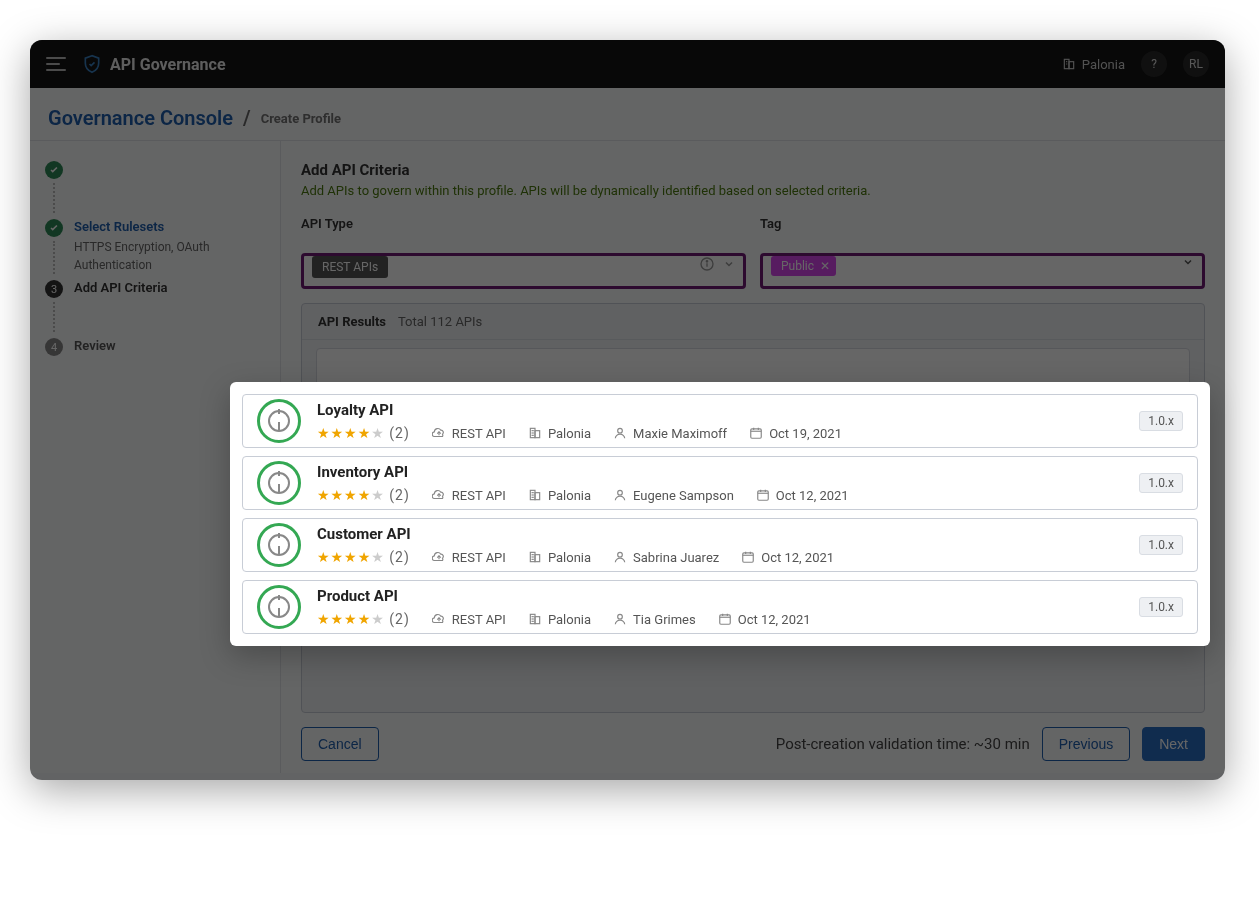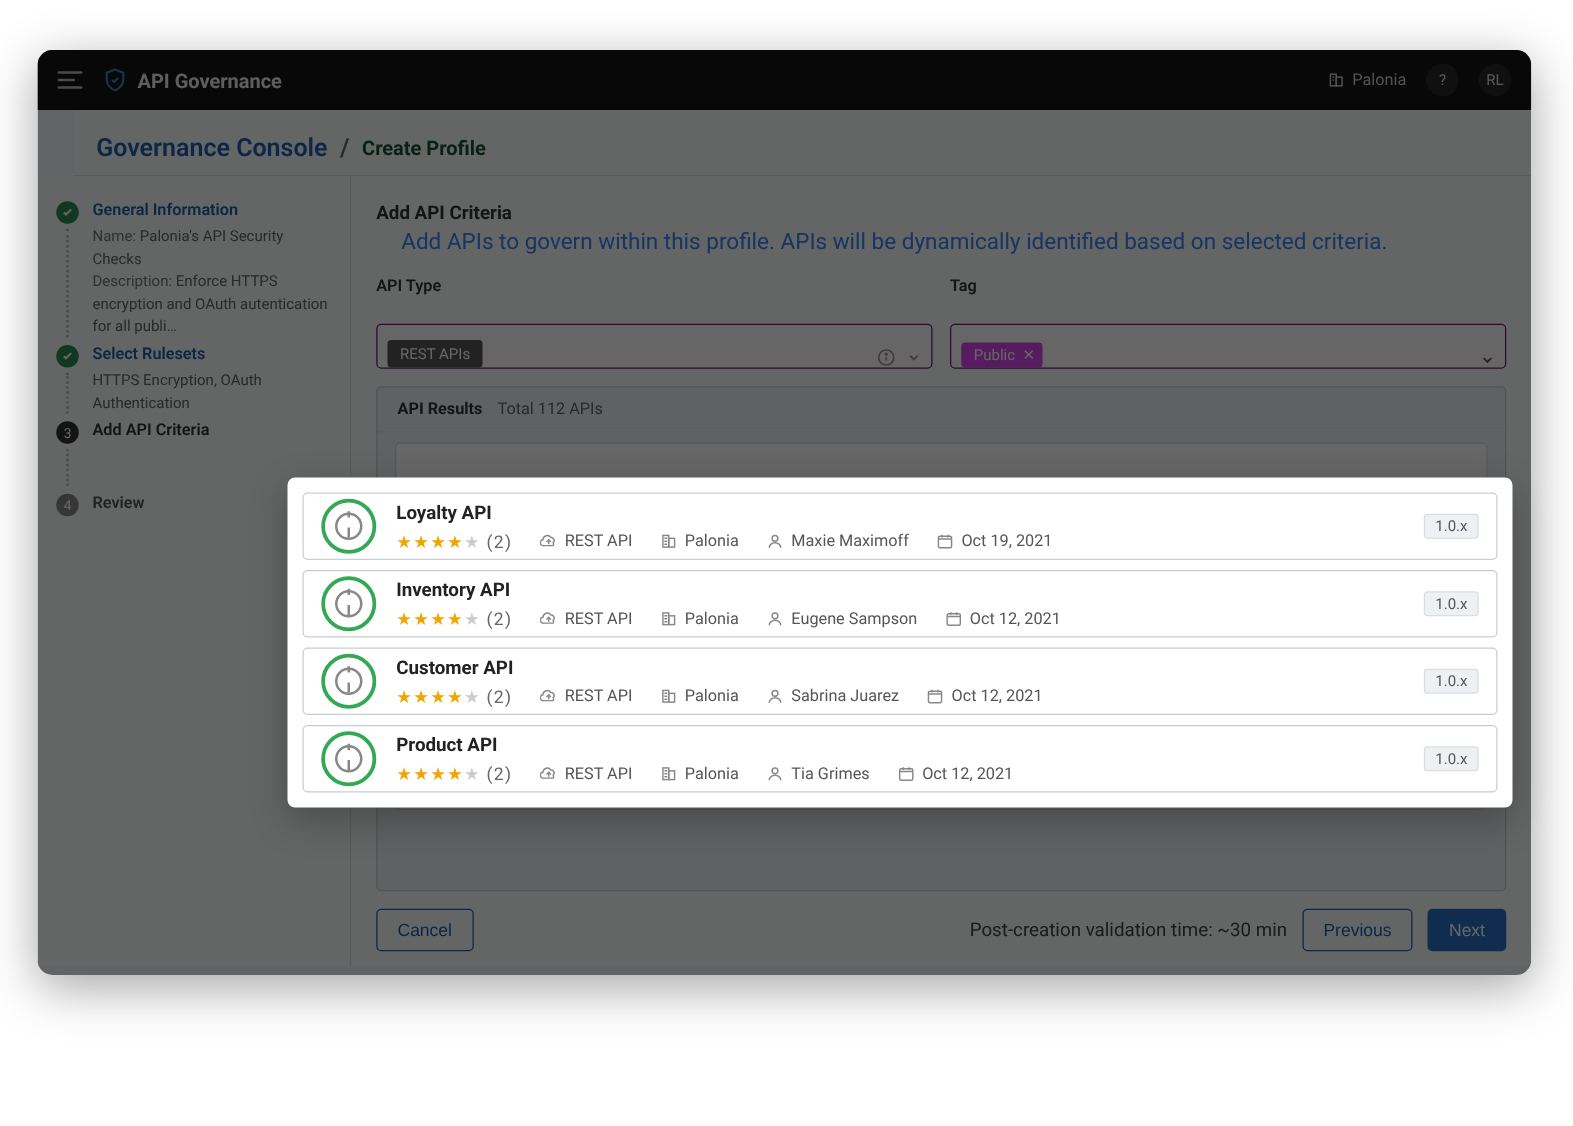--- a/index.html
+++ b/index.html
@@ -50,25 +50,24 @@
   .org-chip { display:flex; align-items:center; gap:6px; color:#ccc; font-size:13px; }
   .help-badge, .avatar-badge {
     width:26px; height:26px; border-radius:50%; background:#2a2a2a; display:flex; align-items:center; justify-content:center; font-size:12px; color:#ddd;
   }
   
   .crumb-bar {
     padding: 18px 18px 10px 18px;
     display:flex; align-items:center; gap:10px;
     border-bottom: 1px solid #e0e3e8;
     background: #fbfcfd;
-    margin-left: 29px;
   }
   .crumb-link { color:#1f5fae; font-size:20px; font-weight:600; }
   .crumb-sep { color:#666; font-size:20px; font-weight:600; }
-  .crumb-current { color:#14532d; font-size:16px; font-weight:700; }
+  .crumb-current { color:#737373; font-size:13px; font-weight:700; }
   
   .body {
     display:flex;
     height: calc(100% - 48px - 60px);
   }
   .sidebar {
     width: 250px;
     padding: 20px 14px;
     font-size:13px;
     background: #fbfcfd;
@@ -96,26 +95,26 @@
   .step-detail .label { color:#777; }
   .main {
     flex:1;
     border-left:1px solid #e0e3e8;
     padding: 20px 20px 12px 20px;
     background: #fbfcfd;
     display:flex;
     flex-direction:column;
   }
   .main h2 { font-size:15px; font-weight:700; margin-bottom:4px; }
-  .main-sub { color:#3b82f6; font-size:18px; margin-bottom:18px;margin-left:20px; }
+  .main-sub { color:#4d7c0f; font-size:13px; margin-bottom:18px; }
   .filters { display:flex; gap:14px; margin-bottom:14px; }
   .field { flex:1; display:flex; flex-direction:column; gap:22px; }
   .field-label { font-size:13px; color:#333; font-weight:600; }
   .type-box, .tag-box {
-    border:1px solid #701a75; border-radius:4px; height:36px; display:flex; align-items:flex-end; padding:0 8px; background:#fff;
+    border:3px solid #701a75; border-radius:4px; height:36px; display:flex; align-items:flex-start; padding:0 8px; background:#fff;
   }
   .type-chip {
     background:#555; color:#fff; font-size:12px; padding:4px 10px; border-radius:3px;
   }
   .type-box .icons { margin-left:auto; display:flex; align-items:center; gap:8px; color:#888; }
   .tag-chip {
     background:#d946ef; color:#fff; font-size:12px; padding:3px 6px 3px 10px; border-radius:3px; display:flex; align-items:center; gap:6px;
   }
   .tag-chip .x { font-size:12px; }
   .tag-box .chev { margin-left:auto; color:#555; }
@@ -252,31 +251,20 @@
       <div class="sidebar">
 
         <div class="step">
           <div class="step-marker">
             <div class="step-circle done">
               <svg width="10" height="10" viewBox="0 0 24 24" fill="none" stroke="#fff" stroke-width="4">
                   <path d="M5 12l4 4 10-10"></path>
                 </svg>
             </div>
             <div class="step-connector"></div>
-          </div>
-          <div>
-            <div class="step-title">General Information</div>
-            <div class="step-detail">
-              <span class="label">Name:</span>
-              <span>Palonia's API Security Checks</span>
-            </div>
-            <div class="step-detail">
-              <span class="label">Description:</span>
-              <span>Enforce HTTPS encryption and OAuth autentication for all publi…</span>
-            </div>
           </div>
         </div>
 
         <div class="step">
           <div class="step-marker">
             <div class="step-circle done">
               <svg width="10" height="10" viewBox="0 0 24 24" fill="none" stroke="#fff" stroke-width="4">
                   <path d="M5 12l4 4 10-10"></path>
                 </svg>
             </div>

